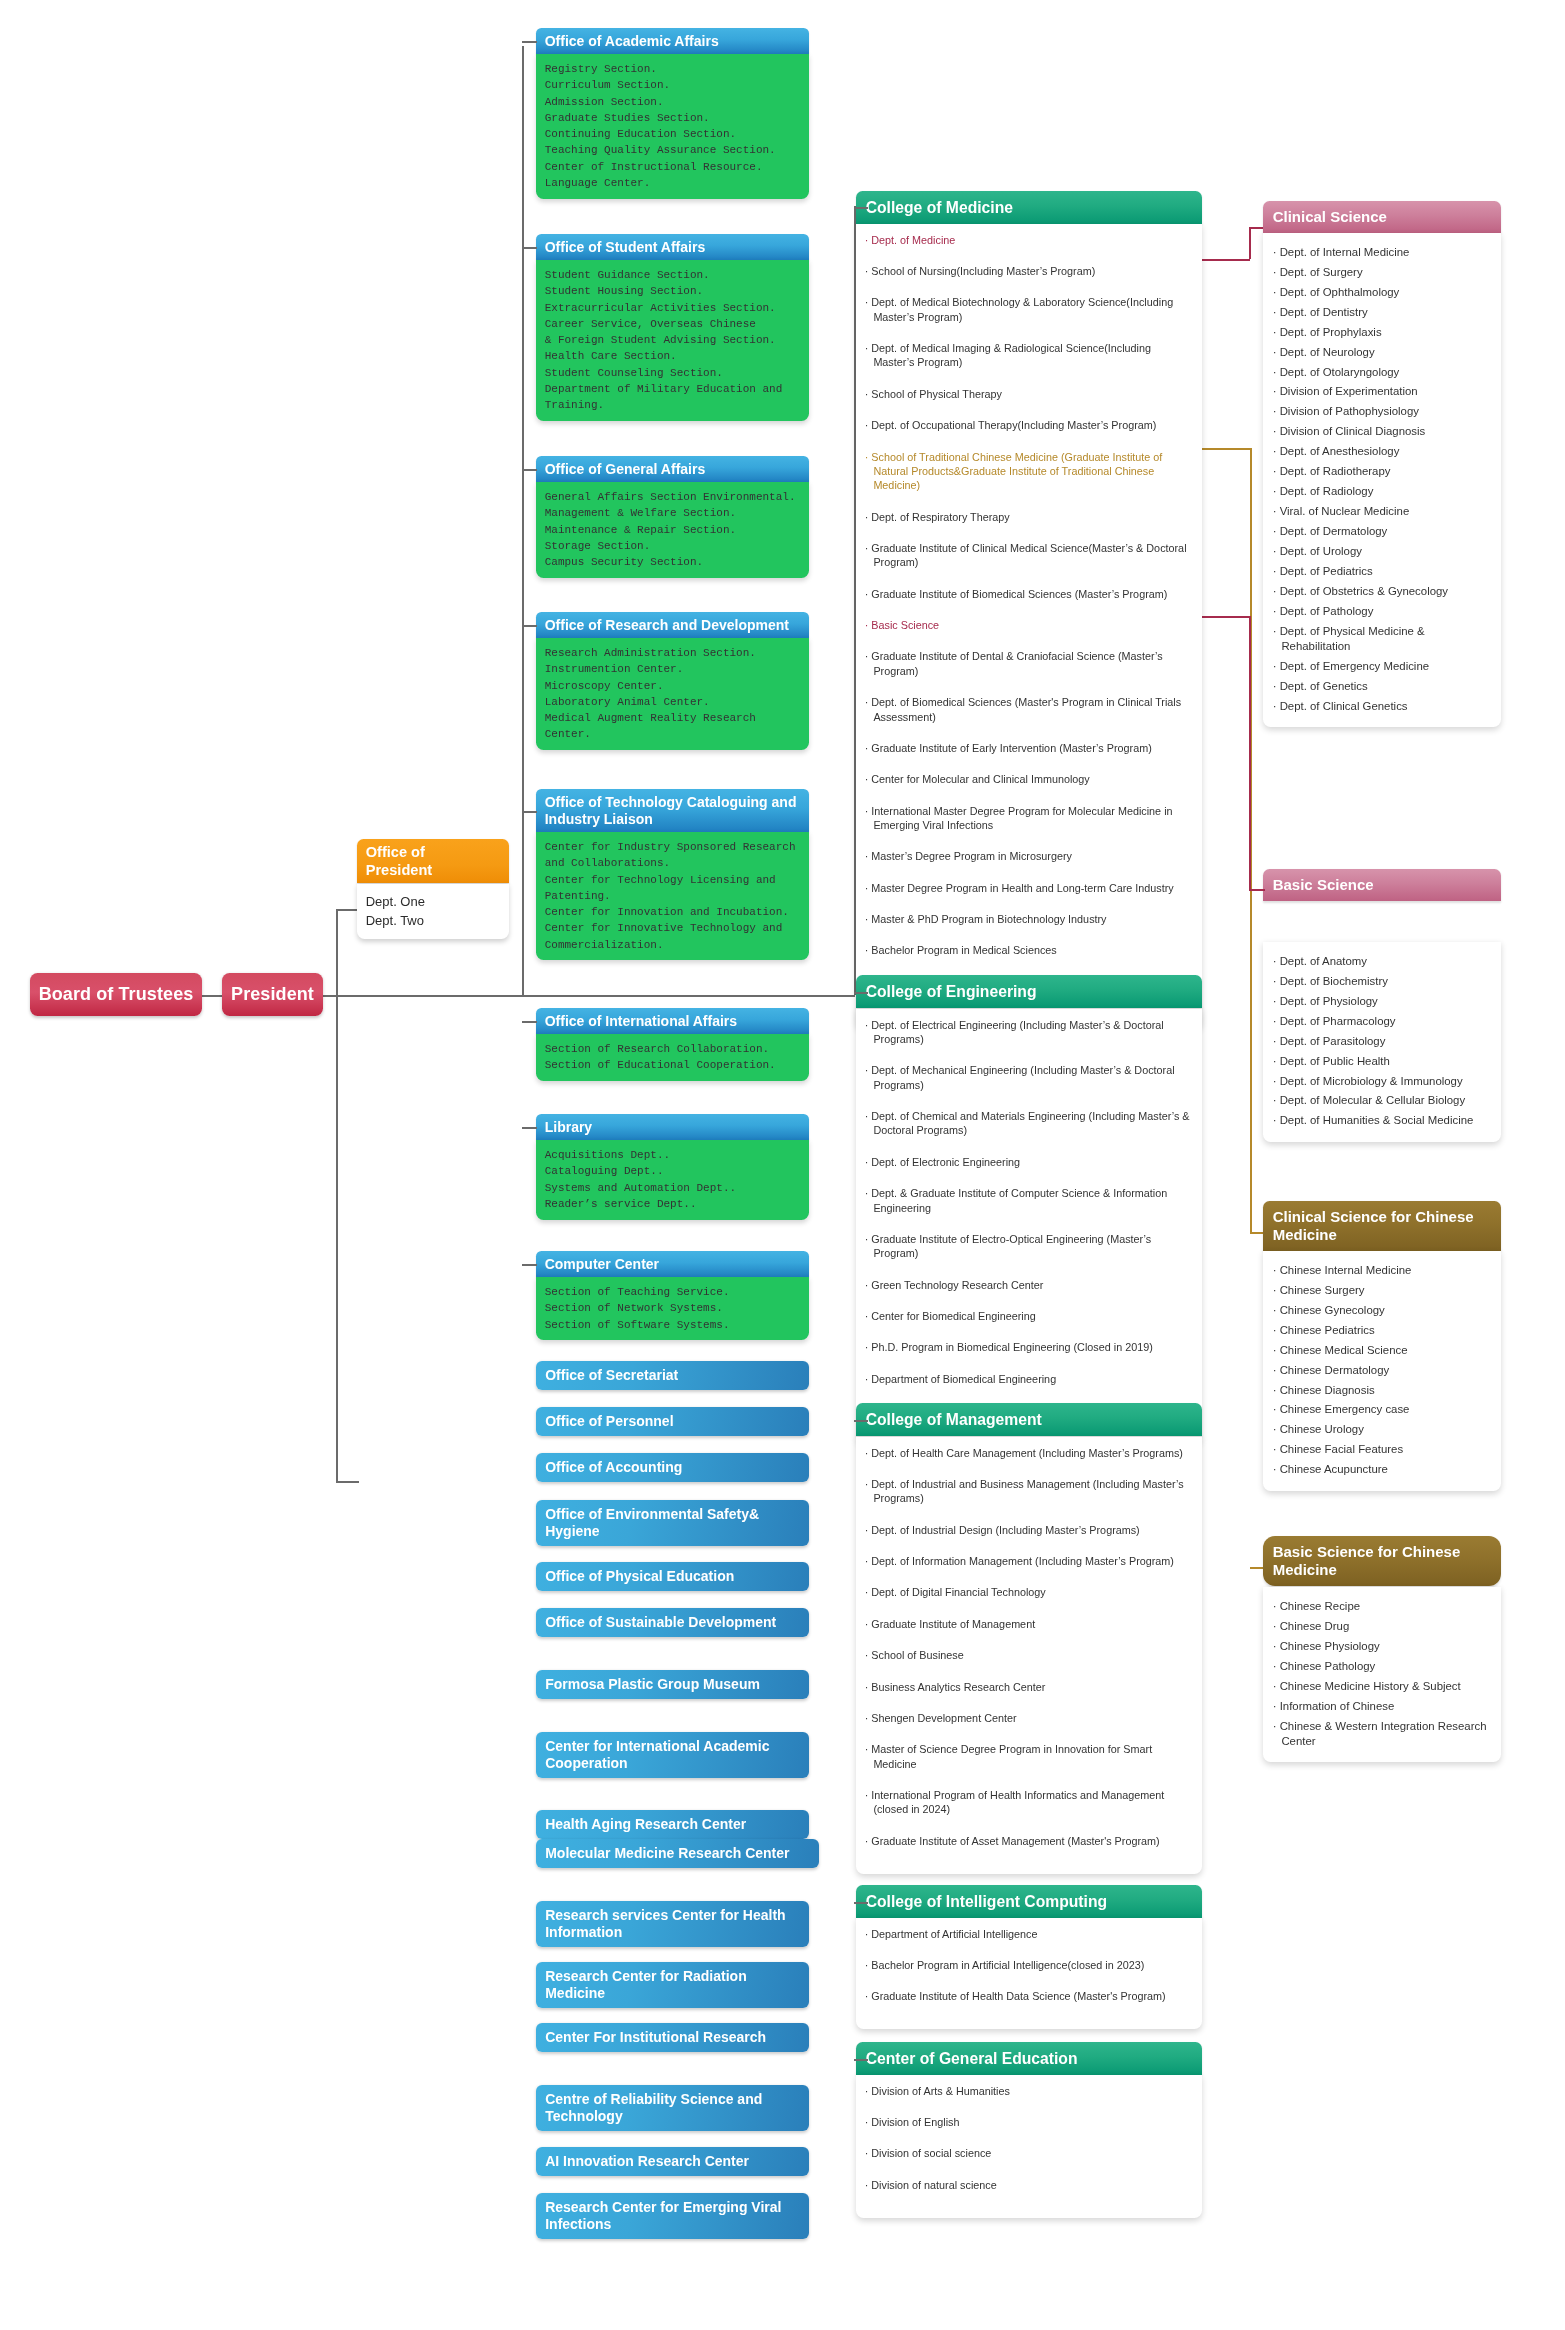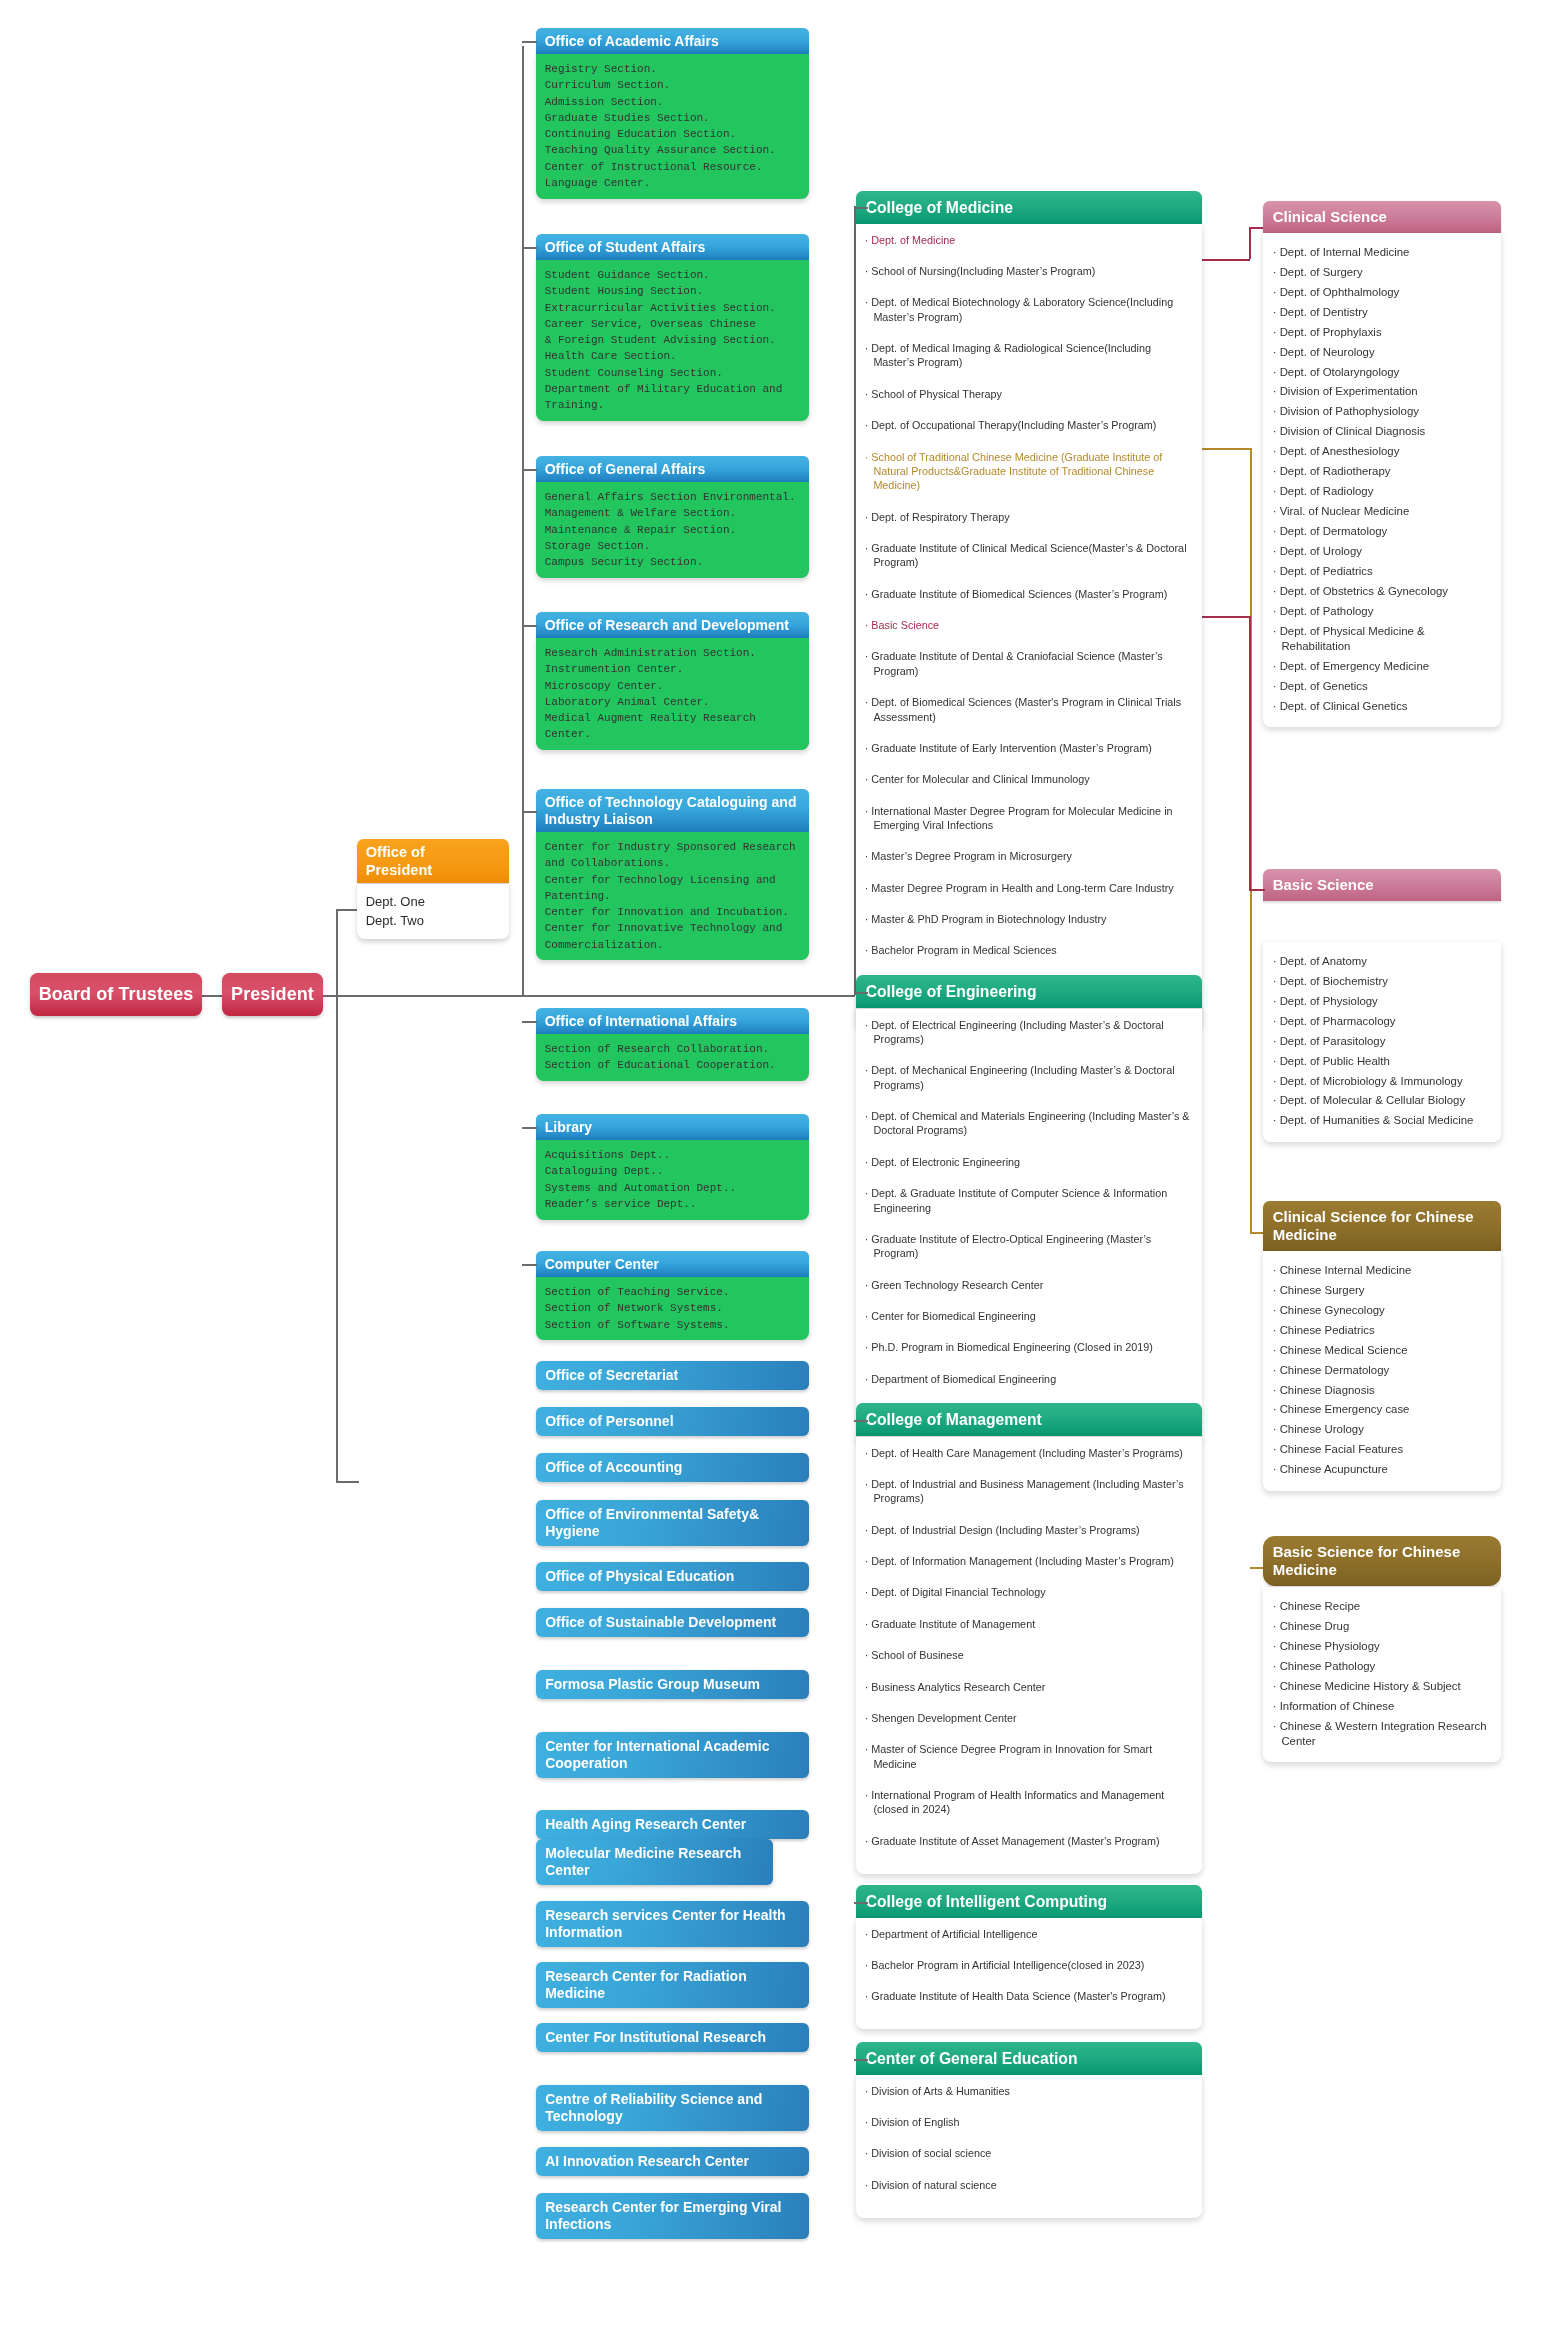--- a/index.html
+++ b/index.html
@@ -295,21 +295,21 @@
       </div>
       <div class="blue-bar" style="left: 536px; top: 1670px; width: 273px;">
         <span>Formosa Plastic Group Museum</span>
       </div>
       <div class="blue-bar" style="left: 536px; top: 1732px; width: 273px;">
         <span>Center for International Academic Cooperation</span>
       </div>
       <div class="blue-bar" style="left: 536px; top: 1793px; width: 273px; margin-top: 17px;">
         <span>Health Aging Research Center</span>
       </div>
-      <div class="blue-bar" style="left: 536px; top: 1839px; width: 237px;">
+      <div class="blue-bar" style="left: 536px; top: 1839px; width: 283px;">
         <span>Molecular Medicine Research Center</span>
       </div>
       <div class="blue-bar" style="left: 536px; top: 1901px; width: 273px;">
         <span>Research services Center for Health Information</span>
       </div>
       <div class="blue-bar" style="left: 536px; top: 1962px; width: 273px;">
         <span>Research Center for Radiation Medicine</span>
       </div>
       <div class="blue-bar" style="left: 536px; top: 2023px; width: 273px;">
         <span>Center For Institutional Research</span>

